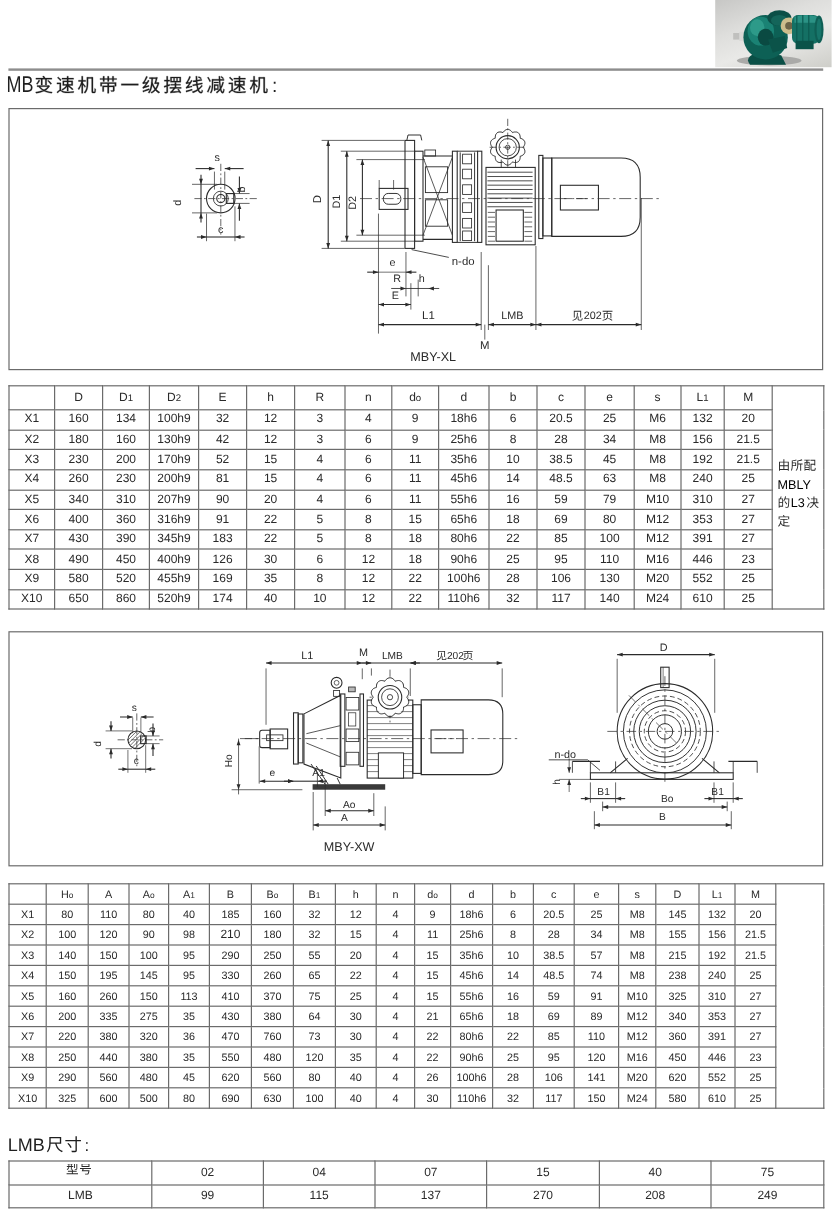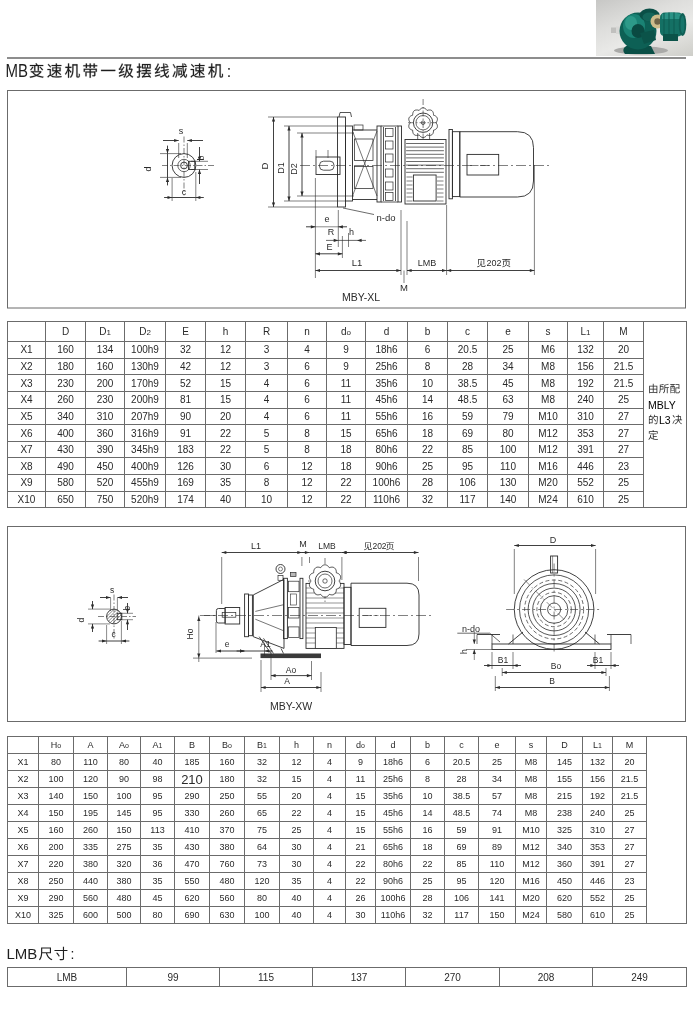--- a/index.html
+++ b/index.html
@@ -481,21 +481,21 @@
         <td style="font-size:10px">28</td>
         <td style="font-size:10px">106</td>
         <td style="font-size:10px">130</td>
         <td style="font-size:10px">M20</td>
         <td style="font-size:10px">552</td>
         <td style="font-size:10px">25</td>
       </tr>
       <tr style="height:16.65px">
         <td style="font-size:10px">X10</td>
         <td style="font-size:10px">650</td>
-        <td style="font-size:10px">750</td>
+        <td style="font-size:10px">860</td>
         <td style="font-size:10px">520h9</td>
         <td style="font-size:10px">174</td>
         <td style="font-size:10px">40</td>
         <td style="font-size:10px">10</td>
         <td style="font-size:10px">12</td>
         <td style="font-size:10px">22</td>
         <td style="font-size:10px">110h6</td>
         <td style="font-size:10px">32</td>
         <td style="font-size:10px">117</td>
         <td style="font-size:10px">140</td>
@@ -830,21 +830,21 @@
         <td style="font-size:9px">145</td>
         <td style="font-size:9px">132</td>
         <td style="font-size:9px">20</td>
       </tr>
       <tr style="height:17.00px">
         <td style="font-size:9px">X2</td>
         <td style="font-size:9px">100</td>
         <td style="font-size:9px">120</td>
         <td style="font-size:9px">90</td>
         <td style="font-size:9px">98</td>
-        <td style="font-size:13px">210</td>
+        <td style="font-size:10px">210</td>
         <td style="font-size:9px">180</td>
         <td style="font-size:9px">32</td>
         <td style="font-size:9px">15</td>
         <td style="font-size:9px">4</td>
         <td style="font-size:9px">11</td>
         <td style="font-size:9px">25h6</td>
         <td style="font-size:9px">8</td>
         <td style="font-size:9px">28</td>
         <td style="font-size:9px">34</td>
         <td style="font-size:9px">M8</td>
@@ -1034,20 +1034,32 @@
     <colgroup>
       <col style="width:119px">
       <col style="width:93px">
       <col style="width:93px">
       <col style="width:93px">
       <col style="width:94px">
       <col style="width:93px">
       <col style="width:94px">
     </colgroup>
     <tbody>
+      <tr style="height:19.5px">
+        <td style="font-size:10px"><svg width="24" height="11" viewBox="0 0 24 11">
+            <use href="#zg19" transform="translate(0.0 8.0) scale(0.01050 -0.01050)" fill="#2a2a2a"></use>
+            <use href="#zg20" transform="translate(11.0 8.0) scale(0.01050 -0.01050)" fill="#2a2a2a"></use>
+          </svg></td>
+        <td style="font-size:10px">02</td>
+        <td style="font-size:10px">04</td>
+        <td style="font-size:10px">07</td>
+        <td style="font-size:10px">15</td>
+        <td style="font-size:10px">40</td>
+        <td style="font-size:10px">75</td>
+      </tr>
       <tr style="height:19px">
         <td style="font-size:10px">LMB</td>
         <td style="font-size:10px">99</td>
         <td style="font-size:10px">115</td>
         <td style="font-size:10px">137</td>
         <td style="font-size:10px">270</td>
         <td style="font-size:10px">208</td>
         <td style="font-size:10px">249</td>
       </tr>
     </tbody>

